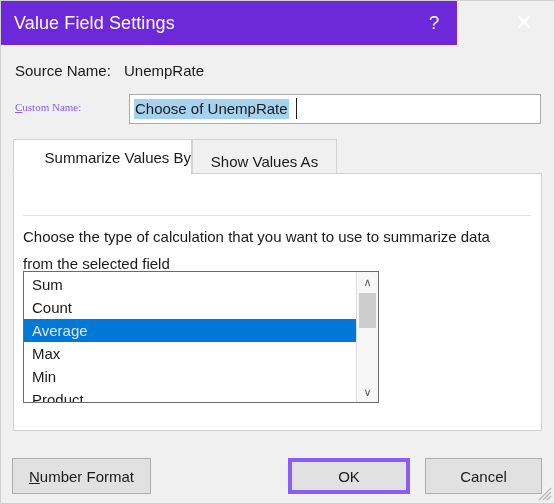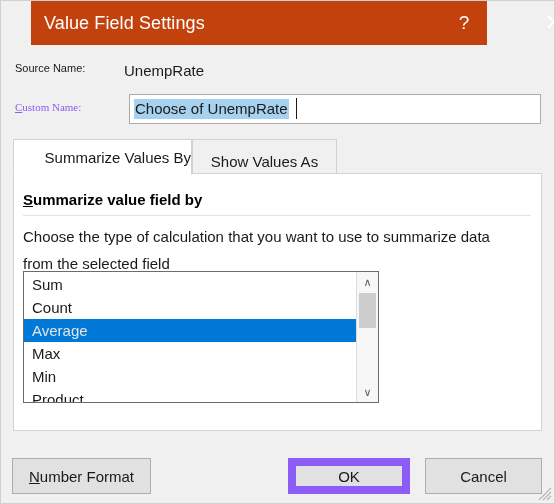--- a/index.html
+++ b/index.html
@@ -25,22 +25,21 @@
     border: 1px solid #d0d0d0;
     overflow: hidden;
   }
 
   
   .titlebar {
     position: absolute;
     left: 0; top: 0;
     width: 456px;
     height: 44px;
-    background: #c2410c;
-    margin-left: 30px;
+    background: #6d28d9;
   }
   .title-text {
     position: absolute;
     left: 13px;
     top: 12px;
     font-size: 18px;
     color: #ffffff;
     letter-spacing: .1px;
     white-space: nowrap;
   }
@@ -55,21 +54,21 @@
     justify-content: center;
     cursor: default;
   }
   .title-btn.help { left: 410px; font-size: 19px; }
   .title-btn.close { left: 500px; font-size: 22px; font-weight: 300; }
 
   
   .src-label {
     position: absolute;
     left: 14px; top: 61px;
-    font-size: 11px;
+    font-size: 15px;
     color: #1a1a1a;
     white-space: nowrap;
   }
   .src-value {
     position: absolute;
     left: 123px; top: 61px;
     font-size: 15px;
     color: #1a1a1a;
     white-space: nowrap;
   }
@@ -258,21 +257,21 @@
     white-space: nowrap;
   }
   .btn .acc { text-decoration: underline; }
   .btn-numfmt {
     left: 11px; top: 457px;
     width: 139px; height: 36px;
   }
   .btn-ok {
     left: 287px; top: 457px;
     width: 122px; height: 36px;
-    border: 8px solid #8b5cf6;
+    border: 4px solid #8b5cf6;
   }
   .btn-cancel {
     left: 424px; top: 457px;
     width: 117px; height: 36px; text-align: center;
   }
 
   .grip {
     position: absolute;
     right: 2px; bottom: 2px;
     width: 14px; height: 14px;
@@ -307,21 +306,20 @@
     <div class="tab tab-1 active">
       <span>Summarize Values By</span>
     </div>
     <div class="tab tab-2">
       <span>Show Values As</span>
     </div>
   </div>
 
   <div class="tabpanel"></div>
 
-  <div class="panel-heading"><span class="acc">S</span><span>ummarize value field by</span></div>
   <div class="heading-rule"></div>
   <div class="panel-desc">Choose the type of calculation that you want to use to summarize data from the selected field</div>
 
   <div class="listbox">
     <div class="list-items">
       <div class="list-item">Sum</div>
       <div class="list-item">Count</div>
       <div class="list-item selected">Average</div>
       <div class="list-item">Max</div>
       <div class="list-item">Min</div>

